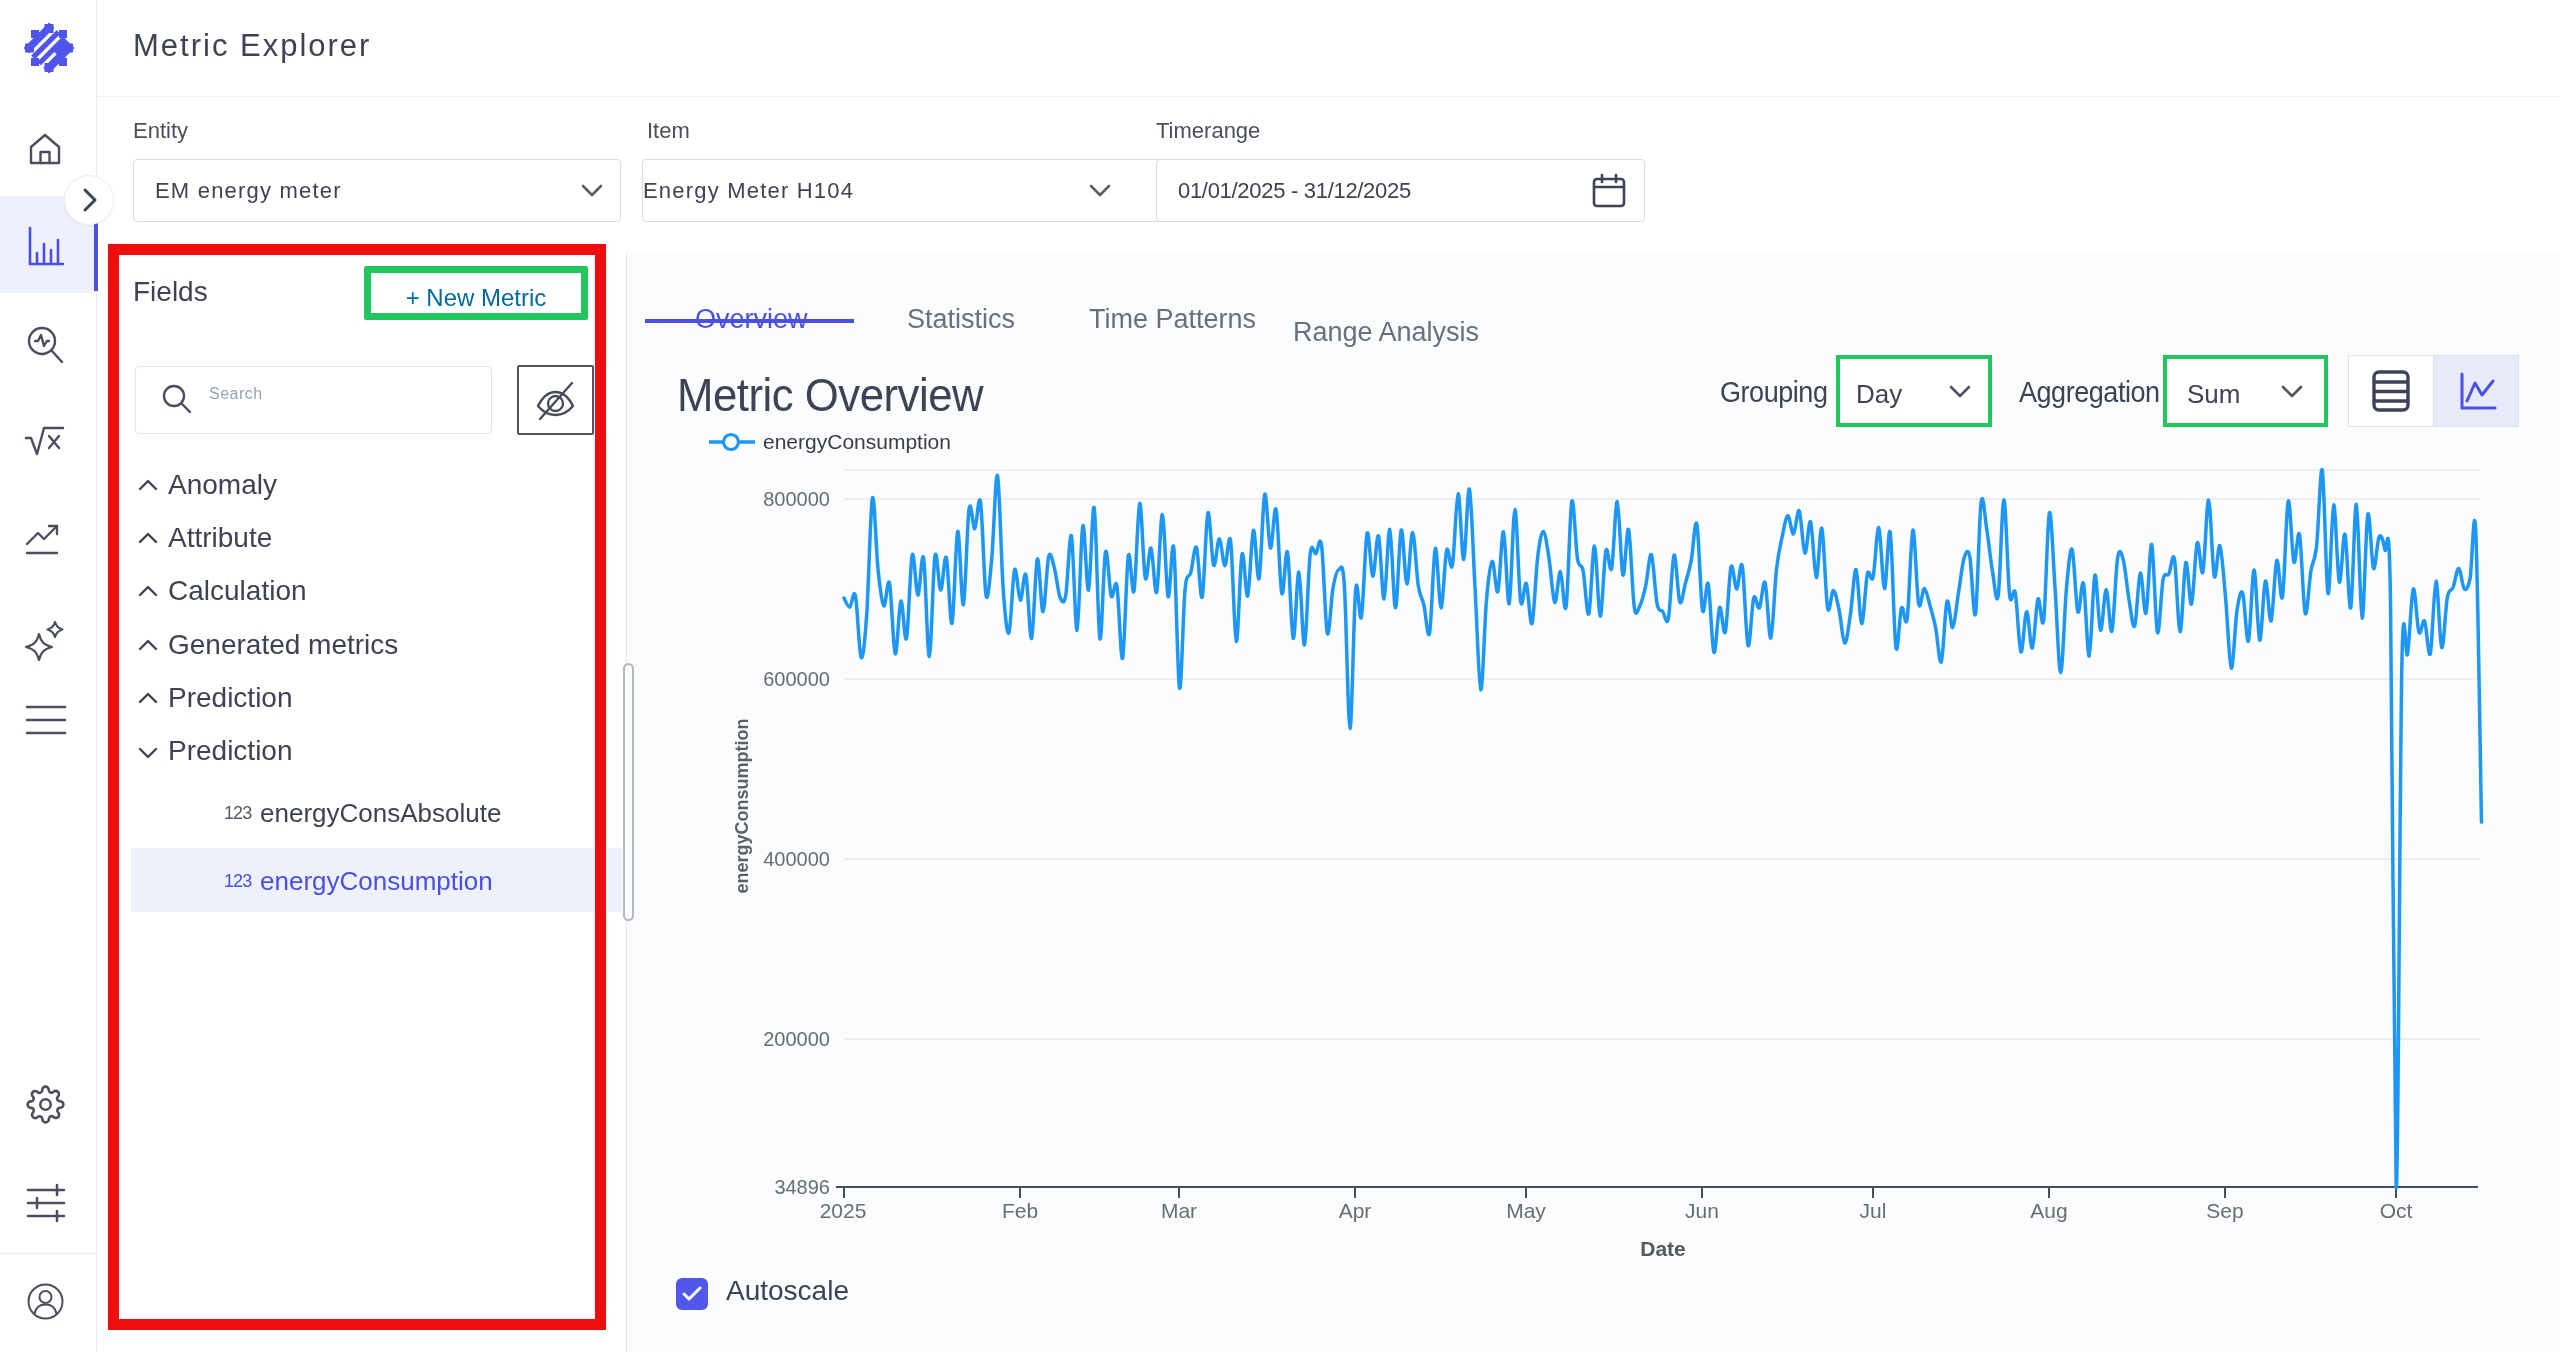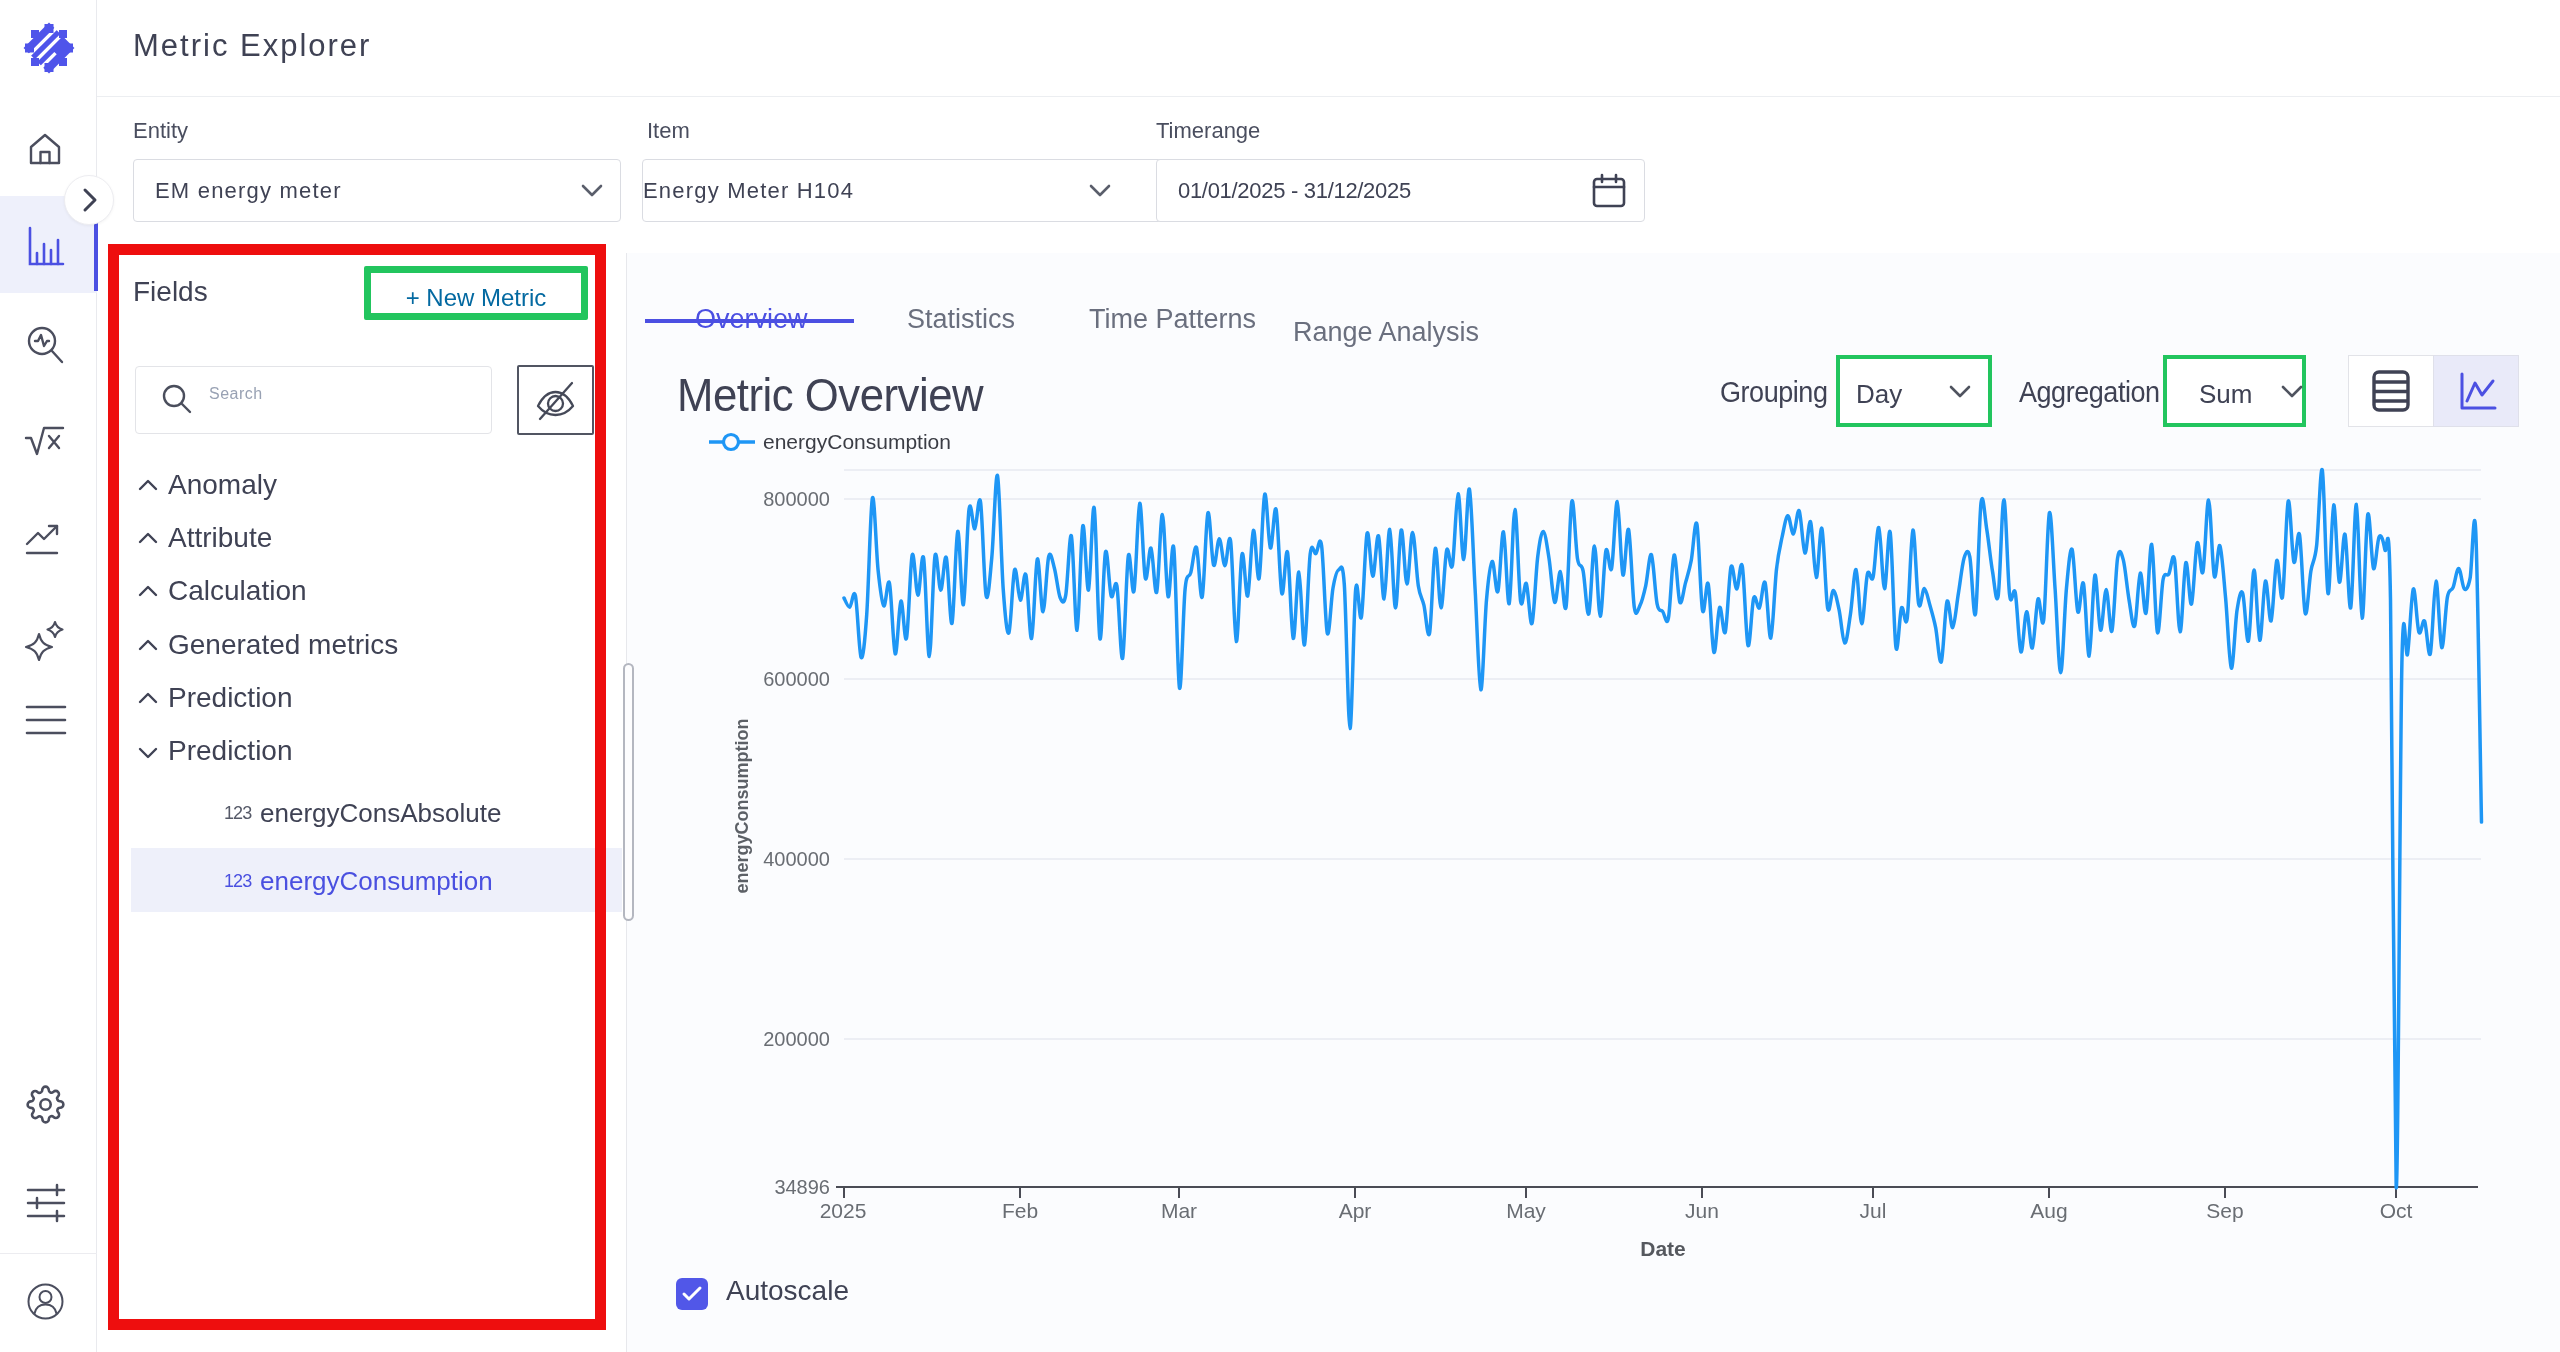--- a/index.html
+++ b/index.html
@@ -183,21 +183,21 @@
   <div class="abs" style="left:224px;top:870px;font-size:19px;font-weight:500;color:#4a50e0;letter-spacing:-1px;transform:scaleX(0.95);transform-origin:left">123</div>
   <div class="abs" style="left:260px;top:866px;font-size:26px;color:#4a50e0">energyConsumption</div>
 
   <div class="abs" style="left:677px;top:368px;font-size:46px;letter-spacing:-0.5px;color:#3f4254;transform:scaleX(0.95);transform-origin:left">Metric Overview</div>
   <div class="abs ctlabel" style="left:1720px;top:375px">Grouping</div>
   <div class="abs ctselect" style="left:1836px;top:355px;width:156px;height:72px;line-height:70px;padding-left:16px">Day</div>
   <svg class="icon" style="left:1944px;top:382px" width="32" height="20" viewBox="0 0 32 20" fill="none" stroke="#4f535f" stroke-width="2.6" stroke-linecap="round" stroke-linejoin="round">
       <path d="M7 5 L16 14 L25 5"></path>
     </svg>
   <div class="abs ctlabel" style="left:2019px;top:375px">Aggregation</div>
-  <div class="abs ctselect" style="left:2163px;top:355px;width:143px;height:72px;line-height:70px;padding-left:32px">Sum</div>
+  <div class="abs ctselect" style="left:2163px;top:355px;width:165px;height:72px;line-height:70px;padding-left:20px">Sum</div>
   <svg class="icon" style="left:2276px;top:382px" width="32" height="20" viewBox="0 0 32 20" fill="none" stroke="#4f535f" stroke-width="2.6" stroke-linecap="round" stroke-linejoin="round">
       <path d="M7 5 L16 14 L25 5"></path>
     </svg>
   <div class="abs" style="left:2348px;top:355px;width:86px;height:72px;border:1px solid #e2e3e8;background:#fff"></div>
   <svg class="icon" style="left:2371px;top:369px" width="40" height="44" viewBox="0 0 40 44" fill="none" stroke="#3f4254" stroke-width="3.4" stroke-linejoin="round">
     <rect x="3" y="3" width="34" height="38" rx="5"></rect>
     <path d="M3 13 H37 M3 22.5 H37 M3 32 H37"></path>
   </svg>
   <div class="abs" style="left:2433px;top:355px;width:86px;height:72px;border:1px solid #dfe0ea;background:#e9eaf9"></div>
   <svg class="icon" style="left:2455px;top:369px" width="44" height="44" viewBox="0 0 44 44" fill="none" stroke="#4b50e2" stroke-width="3" stroke-linecap="round" stroke-linejoin="round">

